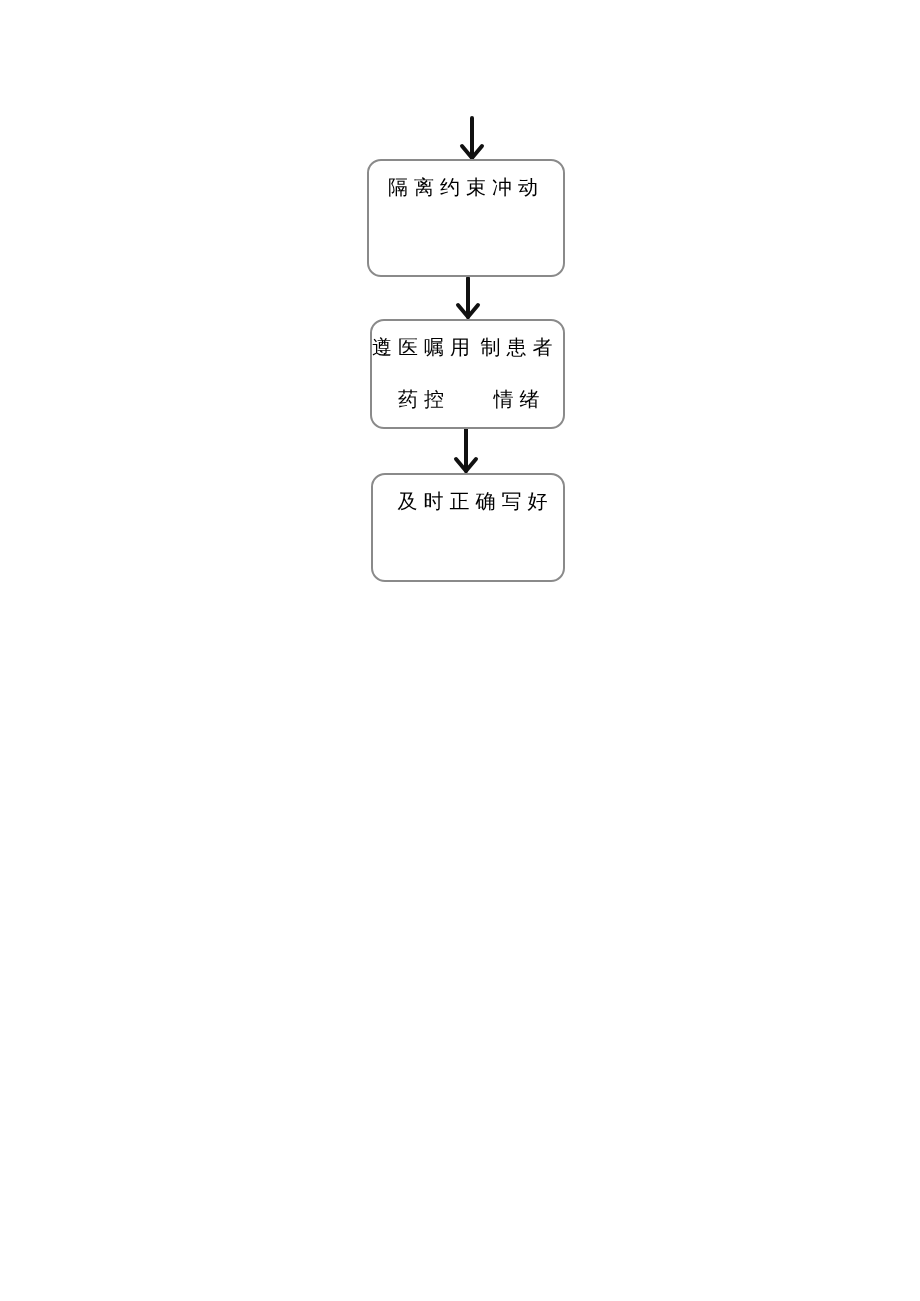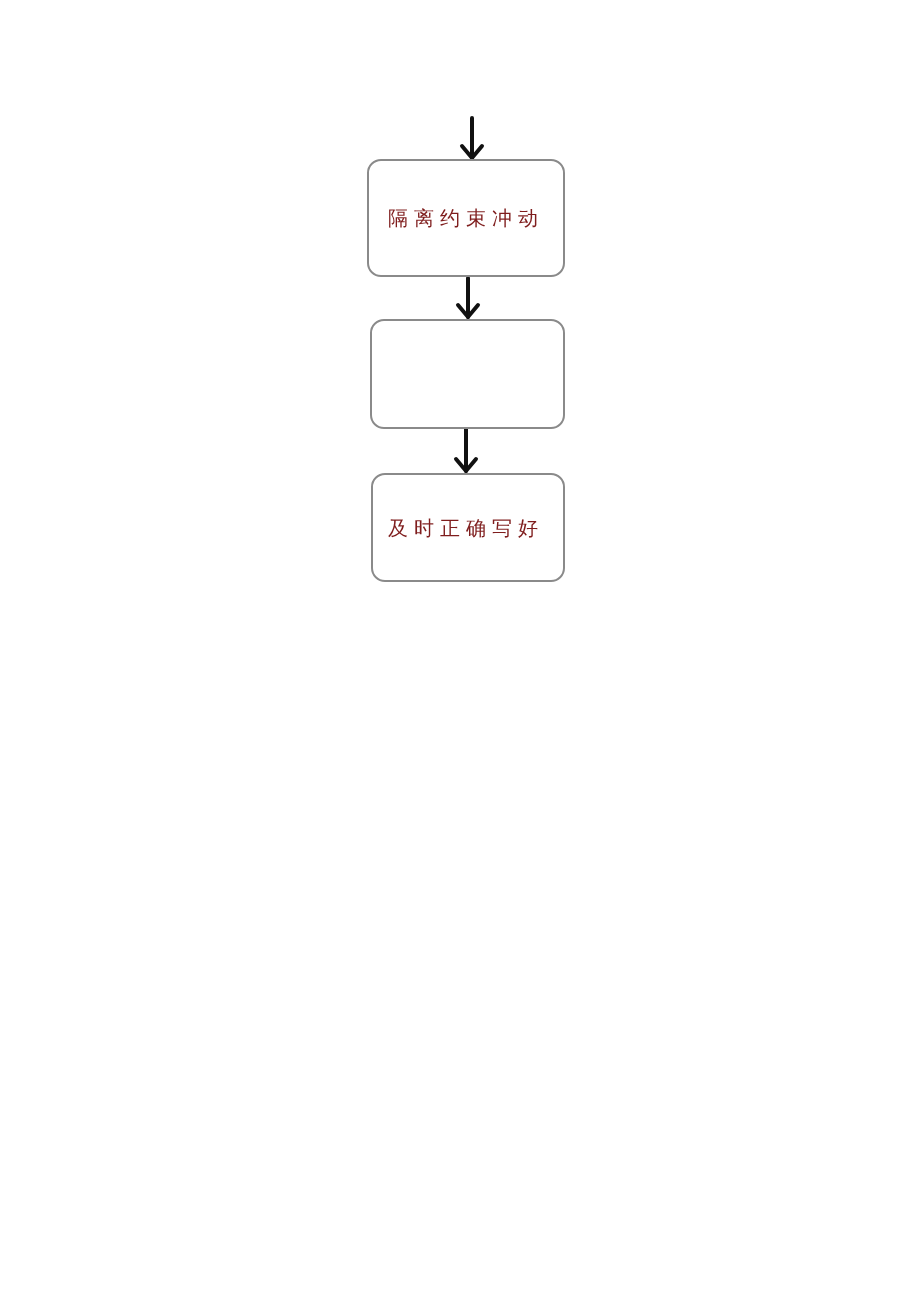--- a/index.html
+++ b/index.html
@@ -1,21 +1,21 @@
 <!DOCTYPE html>
 <html><head>
   <meta charset="utf-8">
   <style>
     html, body { margin:0; padding:0; background:#ffffff; }
     body { width:920px; height:1301px; position:relative; overflow:hidden;
            font-family: "DejaVu Sans", sans-serif; }
     .node { position:absolute; box-sizing:border-box; border:2px solid #8a8a8a;
-            border-radius:14px; background:#ffffff; color:#7f1d1d;
+            border-radius:14px; background:#ffffff; color:#000000;
             font-size:20px; letter-spacing:6px; line-height:52px;
-            display:flex; flex-direction:column; justify-content:center; }
+            display:flex; flex-direction:row; justify-content:center; }
     .node span { display:block; }
     .c { text-align:center; }
     .l { text-align:left; padding-left:15px; }
     svg.arrows { position:absolute; left:0; top:0; }
   </style>
 </head>
 <body>
 
 <svg class="arrows" width="920" height="1301">
   <defs>
@@ -34,17 +34,19 @@
     <line x1="466" y1="429" x2="466" y2="471"></line>
     <polyline points="456,459 466,471 476,459"></polyline>
   </g>
 </svg>
 
 <div class="node c" style="left:367px; top:159px; width:198px; height:118px;">
   <span>隔离约束冲动</span>
 </div>
 
 <div class="node c" style="left:370px; top:319px; width:195px; height:110px;">
+  <span>遵医嘱用药控</span>
+  <span>制患者情绪</span>
 </div>
 
 <div class="node l" style="left:371px; top:473px; width:194px; height:109px;">
   <span>及时正确写好</span>
 </div>
 
 </body></html>

